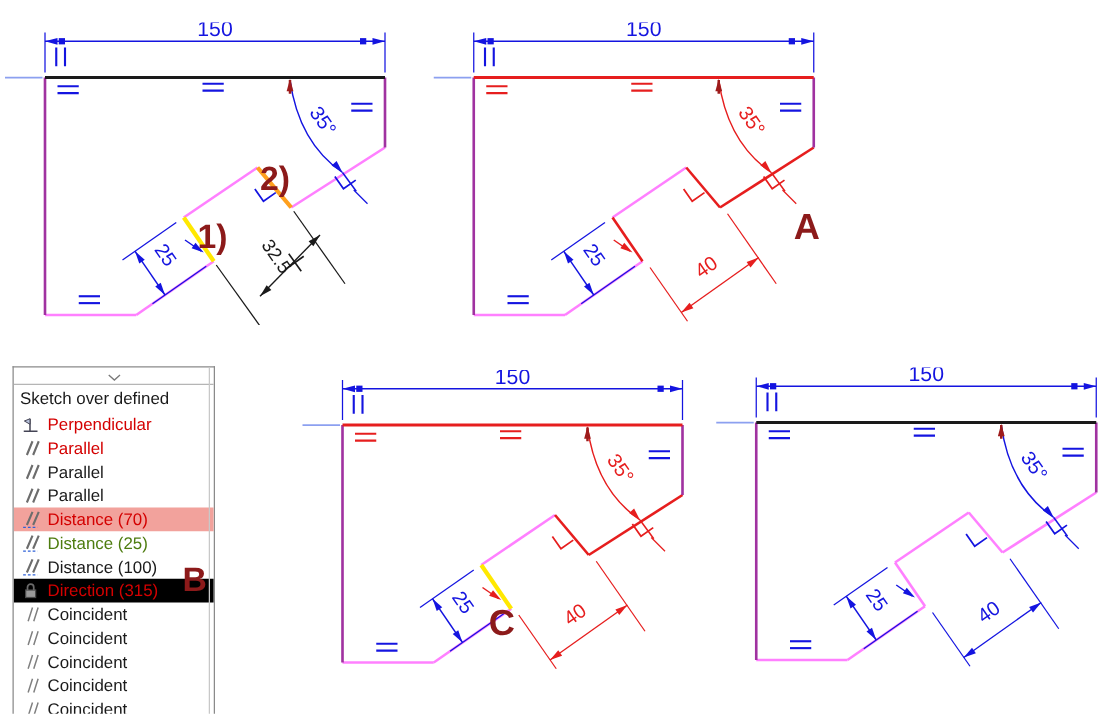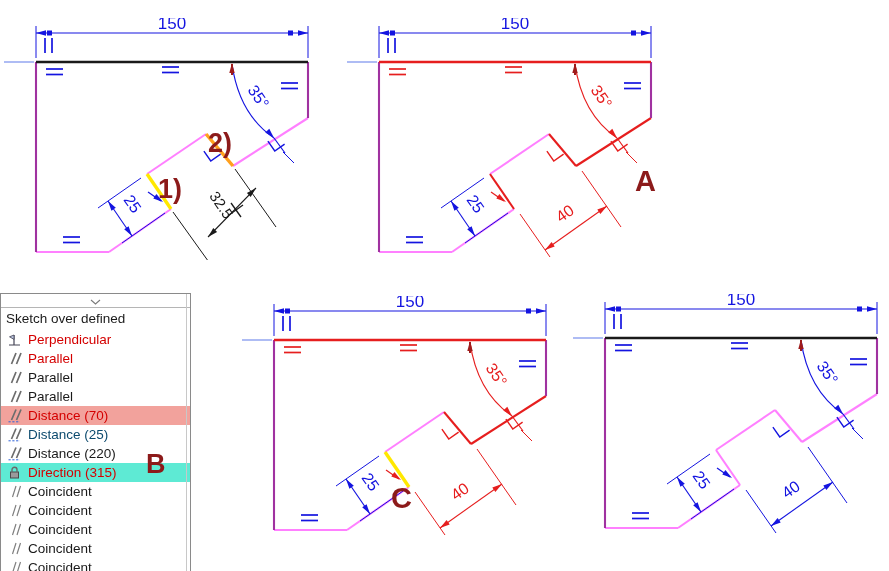--- a/index.html
+++ b/index.html
@@ -345,21 +345,21 @@
           <line x1="203" y1="109" x2="242" y2="165" stroke="#1414E0" stroke-width="1"></line>
           <line x1="166" y1="188" x2="228" y2="144" stroke="#1414E0" stroke-width="1.1"></line>
           <polygon points="166,188 172.6,180.1 175.7,184.5" fill="#1414E0"></polygon>
           <polygon points="228,144 221.4,151.9 218.3,147.5" fill="#1414E0"></polygon>
           <text transform="translate(189 156) rotate(-35)" fill="#1414E0" font-size="16" font-family="Liberation Sans, sans-serif" text-anchor="middle">40</text>
         </g>
         <g></g>
       </svg></div>
   </div>
 
-<div class="panel" style="left:0;top:293px;width:191px;height:279px;">
+<div class="panel" style="left:10px;top:293px;width:162px;height:279px;">
   <div class="chevbar">
     <span>
       <svg width="11" height="6" viewBox="0 0 11 6">
           <path d="M1 1 L5.5 5 L10 1" stroke="#7a7a7a" stroke-width="1.1" fill="none"></path>
         </svg>
     </span>
   </div>
   <div class="panel-title">Sketch over defined</div>
   <div class="rows">
       <div class="crow">
@@ -404,32 +404,32 @@
         </span>
         <span class="lbl" style="color: rgb(212, 0, 0);">Distance (70)</span>
       </div>
       <div class="crow">
         <span class="icn">
           <svg width="15" height="15" viewBox="0 0 15 15">
             <path d="M4.5 12 L9 1.5 M9.5 12 L14 1.5" stroke="#6d6d6d" stroke-width="1.7" fill="none"></path>
             <path d="M1.5 13.8 H13" stroke="#2F62D8" stroke-width="1" stroke-dasharray="2.2 1.6" fill="none"></path>
           </svg>
         </span>
-        <span class="lbl" style="color: #0c4a6e;">Distance (25)</span>
+        <span class="lbl" style="color: #4d7c0f;">Distance (25)</span>
       </div>
       <div class="crow">
         <span class="icn">
           <svg width="15" height="15" viewBox="0 0 15 15">
             <path d="M4.5 12 L9 1.5 M9.5 12 L14 1.5" stroke="#6d6d6d" stroke-width="1.7" fill="none"></path>
             <path d="M1.5 13.8 H13" stroke="#2F62D8" stroke-width="1" stroke-dasharray="2.2 1.6" fill="none"></path>
           </svg>
         </span>
-        <span class="lbl" style="color: rgb(26, 26, 26);">Distance (220)</span>
-      </div>
-      <div class="crow" style="background: #5eead4;">
+        <span class="lbl" style="color: rgb(26, 26, 26);">Distance (100)</span>
+      </div>
+      <div class="crow" style="background: #000000;">
         <span class="icn">
           <svg width="15" height="15" viewBox="0 0 15 15">
             <rect x="3.5" y="7" width="8" height="6" fill="#9a9a9a" stroke="#4a4a4a"></rect>
             <path d="M5 7 V4.8 a2.5 2.5 0 0 1 5 0 V7" fill="none" stroke="#6a6a6a" stroke-width="1.4"></path>
           </svg>
         </span>
         <span class="lbl" style="color: rgb(212, 0, 0);">Direction (315)</span>
       </div>
       <div class="crow">
         <span class="icn">

